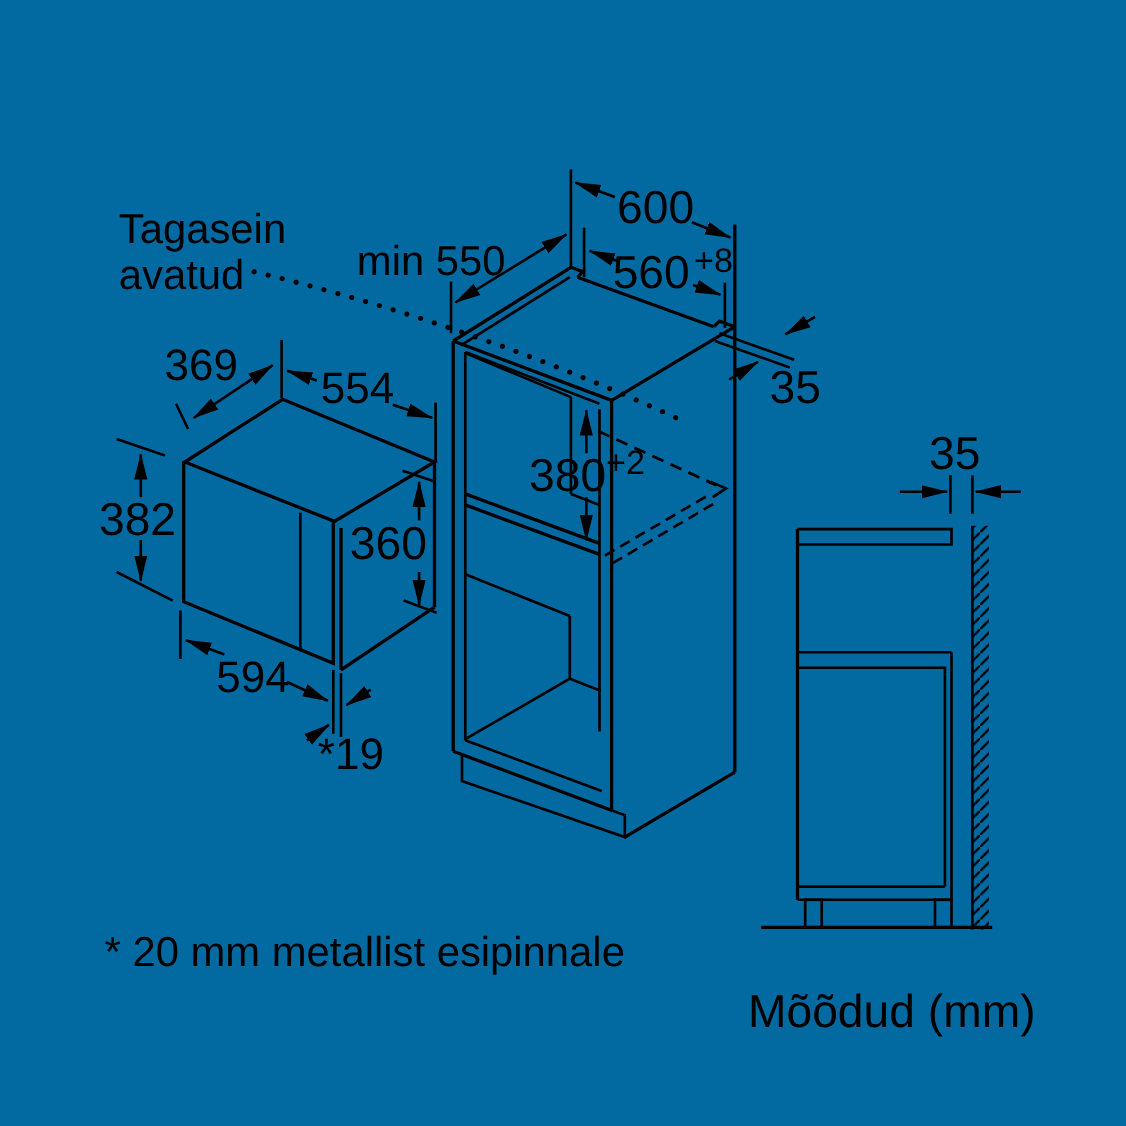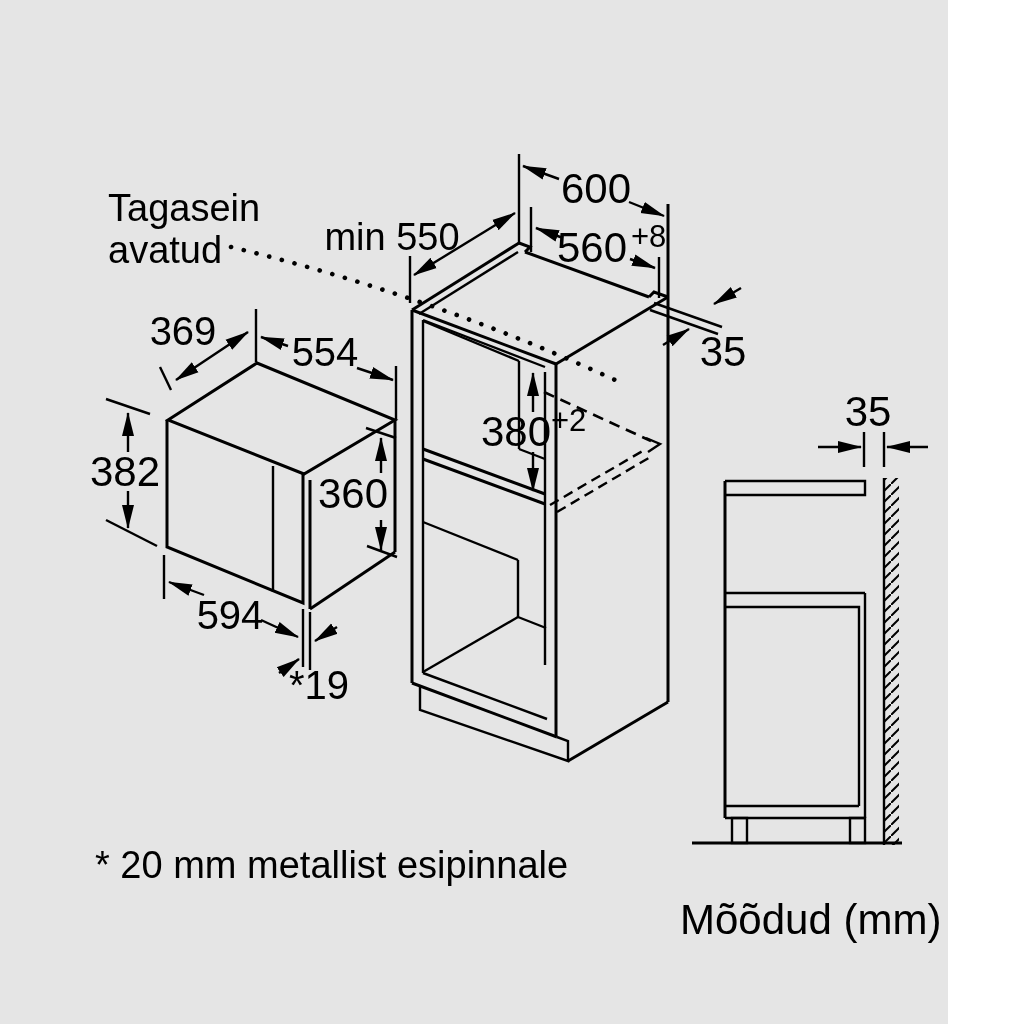--- a/index.html
+++ b/index.html
@@ -1,16 +1,16 @@
 <!DOCTYPE html>
 <html><head>
 <meta charset="utf-8">
 <style>
   html,body{margin:0;padding:0;background:#ffffff;}
-  .stage{position:relative;width:948px;height:1024px;background:#e5e5e5;overflow:hidden;}
+  .stage{position:relative;width:1024px;height:1024px;background:#0369a1;overflow:hidden;}
   svg{display:block;}
   .ln{stroke:#000;fill:none;stroke-width:3;stroke-linejoin:miter;stroke-linecap:butt;}
   .ln2{stroke:#000;fill:none;stroke-width:2.4;}
   .dim{stroke:#000;fill:none;stroke-width:2.4;}
   .dash1{stroke:#000;fill:none;stroke-width:2.6;stroke-dasharray:11 7;}
   .dash2{stroke:#000;fill:none;stroke-width:2.4;stroke-dasharray:10 6;}
   .dots{stroke:#000;fill:none;stroke-width:4.6;stroke-dasharray:0.1 13;stroke-linecap:round;}
   text{fill:#000;font-family:"Liberation Sans","DejaVu Sans",sans-serif;}
   .t38{font-size:38px;}
   .t40{font-size:40px;}

